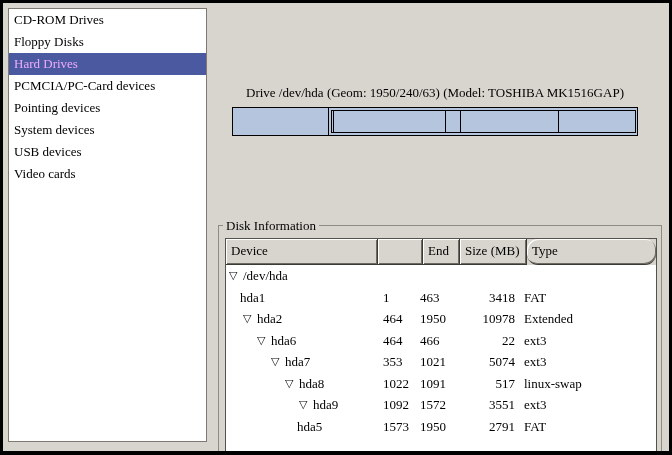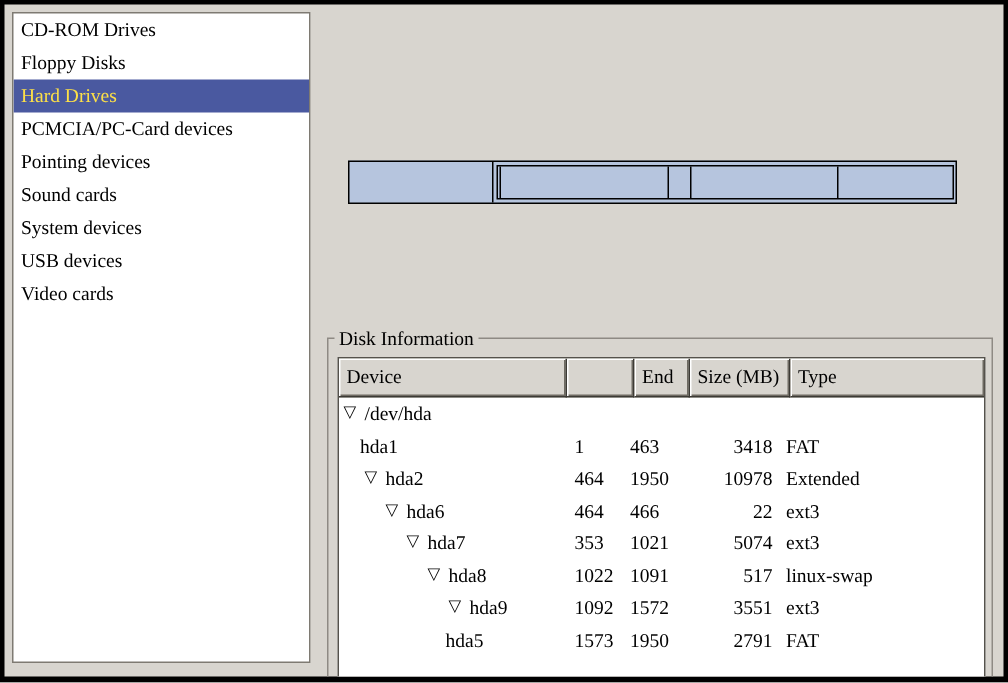--- a/index.html
+++ b/index.html
@@ -25,21 +25,21 @@
     overflow:hidden;
   }
   .list-item {
     height:22px; line-height:22px;
     padding-left:5px;
     white-space:nowrap;
     cursor:default;
   }
   .list-item.selected {
     background:#4a59a0;
-    color:#fde047;
+    color:#f0abfc;
   }
 
   
   .drive-title {
     position:absolute; left:229px; top:81px;
     width:406px; height:17px; line-height:17px;
     text-align:center; white-space:nowrap;
   }
   .pbar {
     position:absolute; left:229px; top:104px;
@@ -88,21 +88,21 @@
     padding-left:5px;
     background:#d8d5cf;
     border-right:1px solid #3c3a35;
     border-bottom:1px solid #3c3a35;
     box-shadow:inset 1px 1px 0 #ffffff, inset -1px -1px 0 #6e6a62;
     white-space:nowrap;
     overflow:hidden;
     cursor:default;
   }
   .c0 { width:152px; } .c1 { width:37px;padding-left:44px; } .c2 { width:37px; }
-  .c3 { width:67px; } .c4 { flex:1; border-right:none; }
+  .c3 { width:67px; } .c4 { flex:1; border-right:none;border-radius:11px; }
   .trow { display:flex; height:21.5px; line-height:21.5px; white-space:nowrap; }
   .td { overflow:hidden; }
   .td.c1, .td.c2, .td.c4 { padding-left:5px; }
   .td.c3 { text-align:right; padding-right:4px; }
   .dev-cell { display:flex; align-items:center; }
   .expander {
     display:inline-block; width:14px;
     font-size:11px; text-align:left;
     flex:0 0 14px;
   }
@@ -111,26 +111,26 @@
 <body>
 
 <div class="window">
 
   <div class="sidebar">
       <div class="list-item">CD-ROM Drives</div>
       <div class="list-item">Floppy Disks</div>
       <div class="list-item selected">Hard Drives</div>
       <div class="list-item">PCMCIA/PC-Card devices</div>
       <div class="list-item">Pointing devices</div>
-      <div class="list-item">Sound cards</div>
       <div class="list-item">System devices</div>
       <div class="list-item">USB devices</div>
       <div class="list-item">Video cards</div>
     </div>
 
+  <div class="drive-title">Drive /dev/hda (Geom: 1950/240/63) (Model: TOSHIBA MK1516GAP)</div>
 
   <div class="pbar">
     <div class="seg-primary" style="width: 23.7436%;"></div>
     <div class="extended" style="left: calc(23.7436% + 2px);">
         <div class="lseg" style="flex-grow: 3;"></div>
         <div class="lseg" style="flex-grow: 555;"></div>
         <div class="lseg" style="flex-grow: 70;"></div>
         <div class="lseg" style="flex-grow: 481;"></div>
         <div class="lseg" style="flex-grow: 378;"></div>
       </div>

